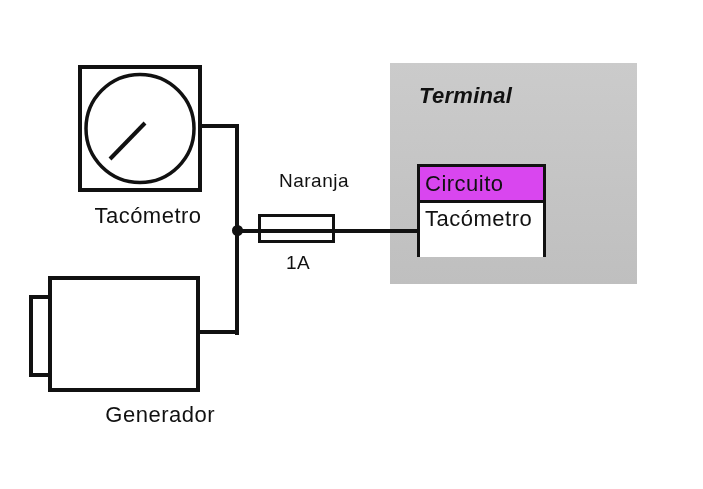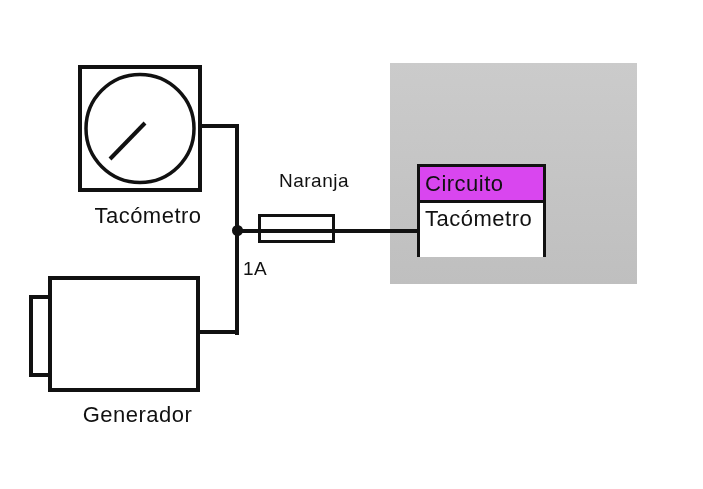--- a/index.html
+++ b/index.html
@@ -70,23 +70,23 @@
   }
 
   
   .label {
     color: #111111;
     letter-spacing: 0.5px;
     white-space: nowrap;
     z-index: 5;
   }
   .tach-label    { left: 78px;  top: 203px; width: 140px; text-align: center; font-size: 22px; }
-  .gen-label     { left: 50px;  top: 402px; width: 175px; text-align: center; font-size: 22px; }
+  .gen-label     { left: 40px;  top: 402px; width: 175px; text-align: right; font-size: 22px; }
   .naranja-label { left: 259px; top: 170px; width: 110px; text-align: center; font-size: 19px; }
-  .rating-label  { left: 243px; top: 258px; width: 110px; font-size: 19px; }
+  .rating-label  { left: 243px; top: 252px; width: 110px; text-align: center; font-size: 19px; }
 
   
   .terminal-panel {
     left: 390px; top: 63px;
     width: 247px; height: 221px;
     background: linear-gradient(180deg, #cbcbcb 0%, #bfbfbf 100%);
     z-index: 0;
   }
   .panel-title {
     left: 419px; top: 80px;
@@ -148,20 +148,21 @@
   <div class="abs gen-small"></div>
   <div class="abs gen-main"></div>
   <div class="abs label gen-label">Generador</div>
 
   <div class="abs fuse"></div>
   <div class="abs label naranja-label">Naranja</div>
   <div class="abs label rating-label">1A</div>
 
   <div class="abs terminal-panel"></div>
   <div class="abs panel-title">
+    <div>Terminal</div>
   </div>
 
   <div class="abs circuit-table">
     <div class="header-row">Circuito</div>
     <div class="body-row">Tacómetro</div>
   </div>
 
 </div>
 
 </body></html>

